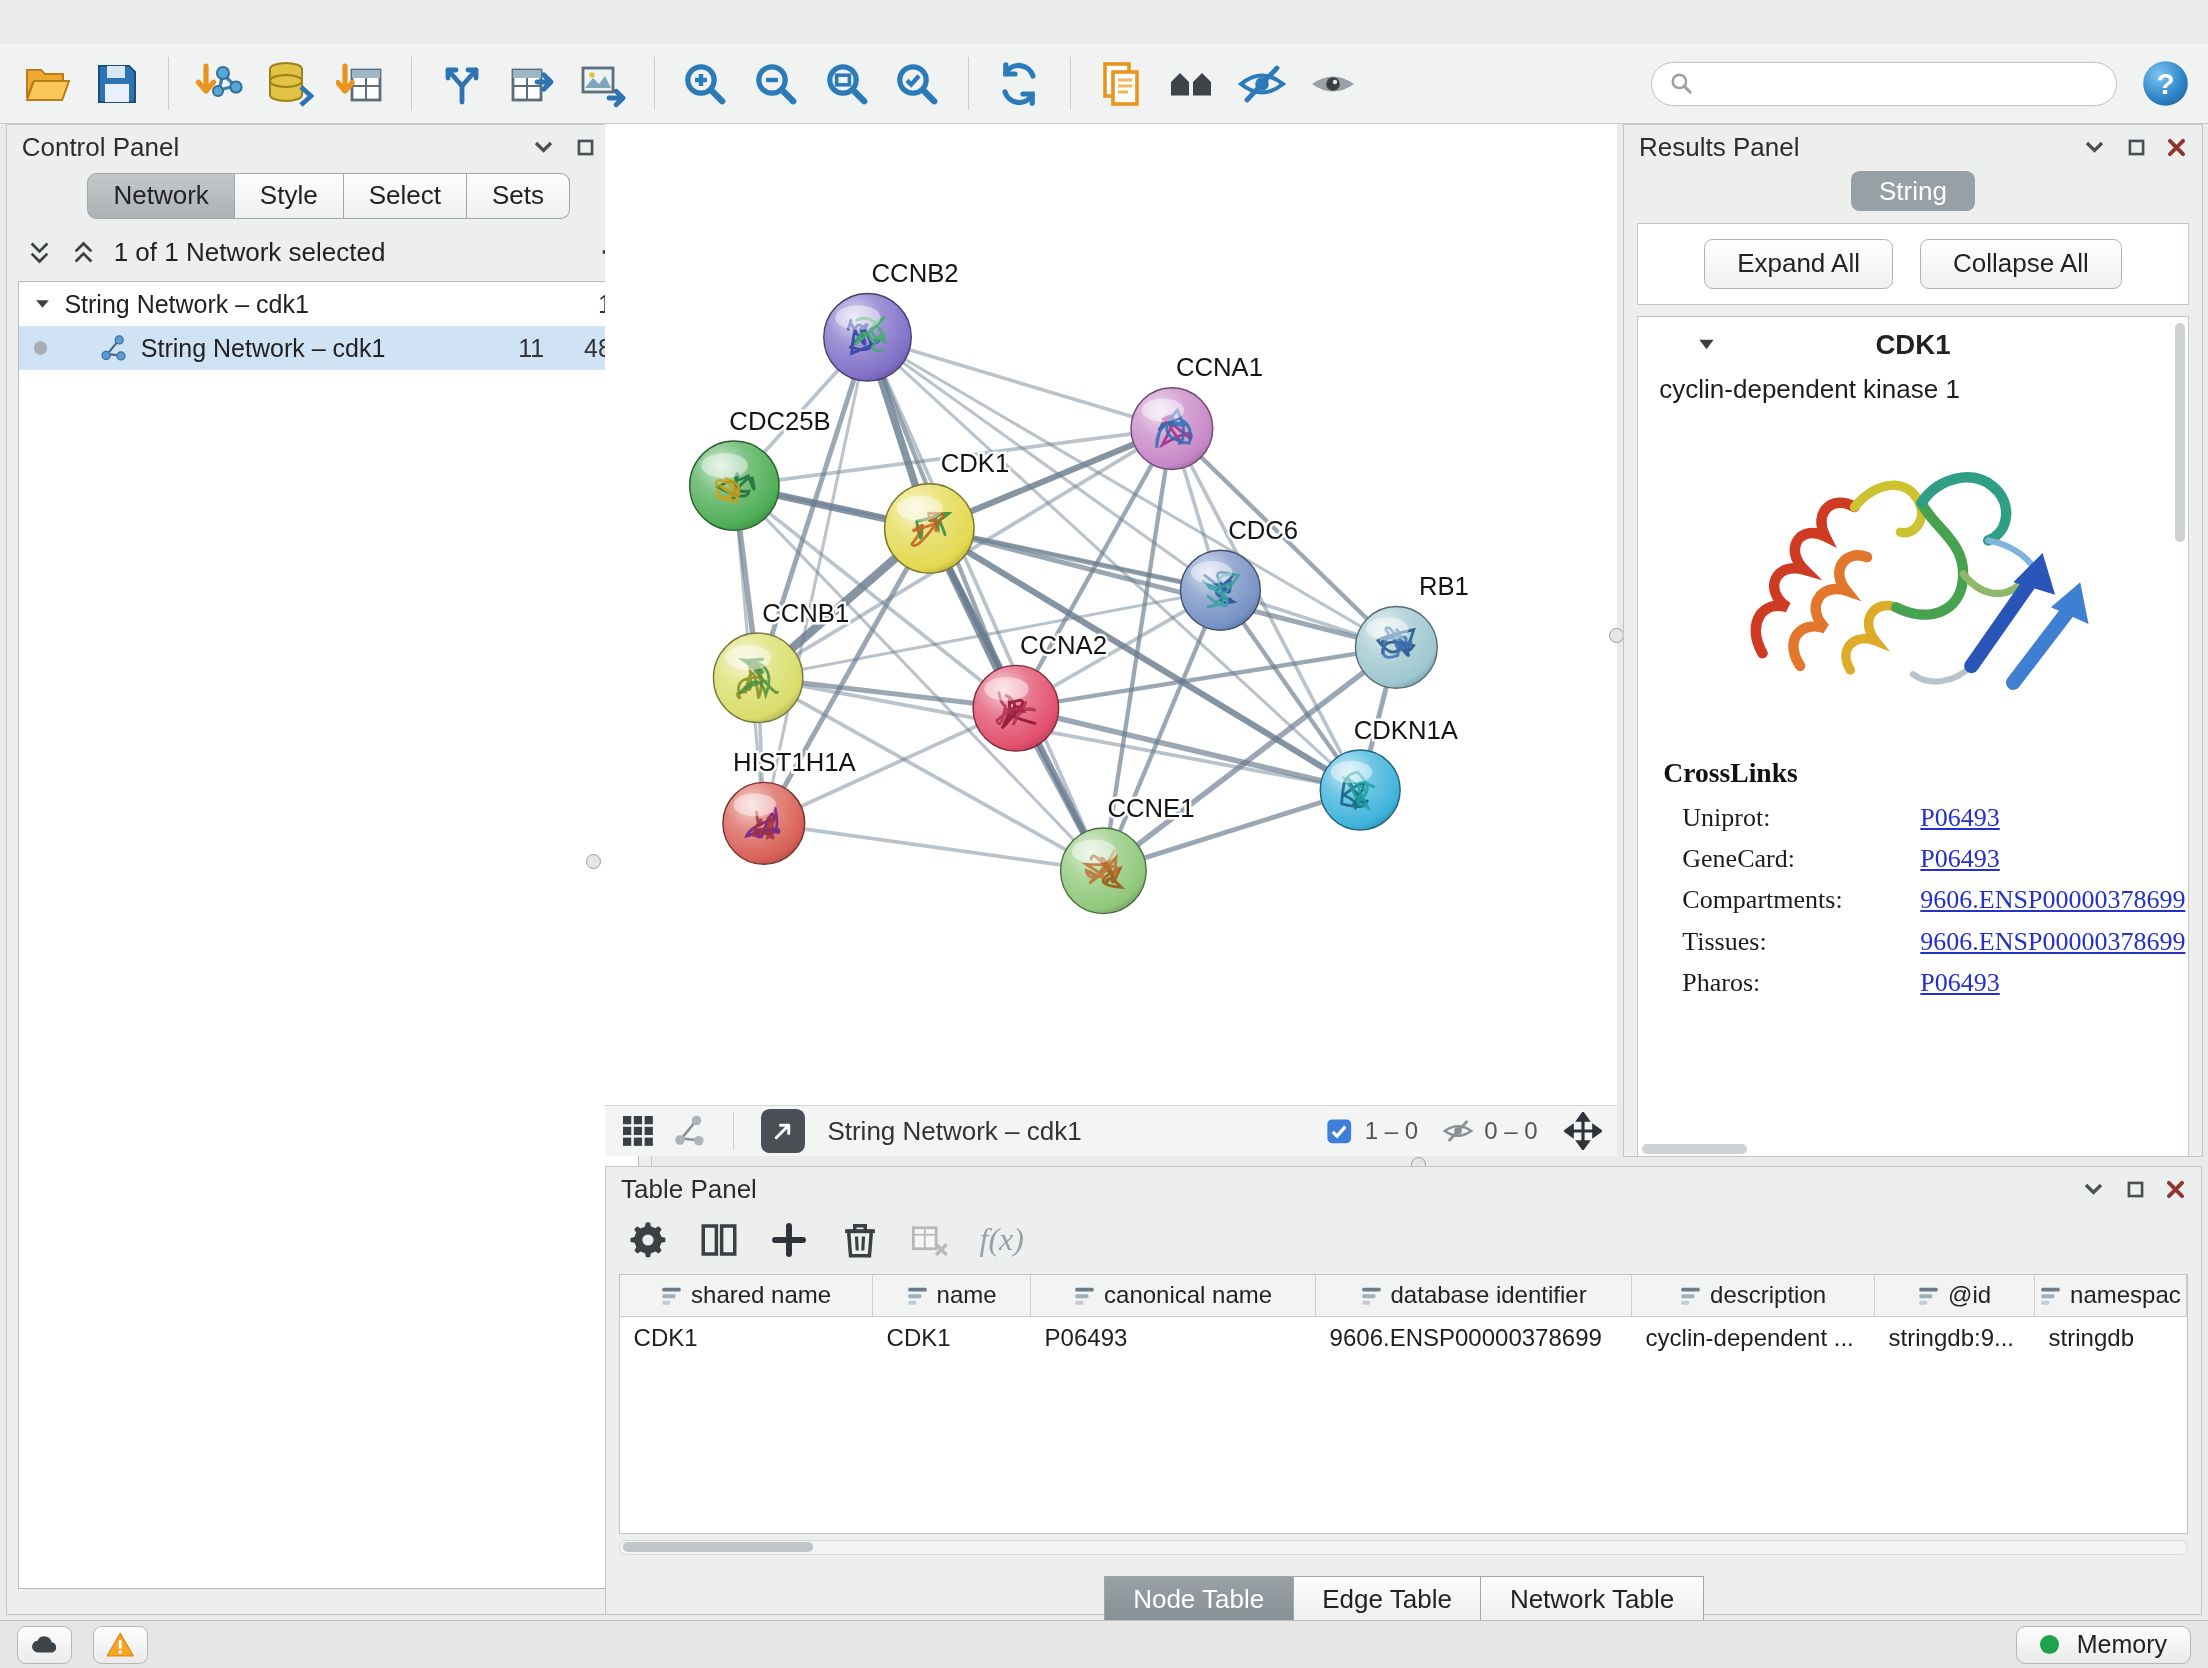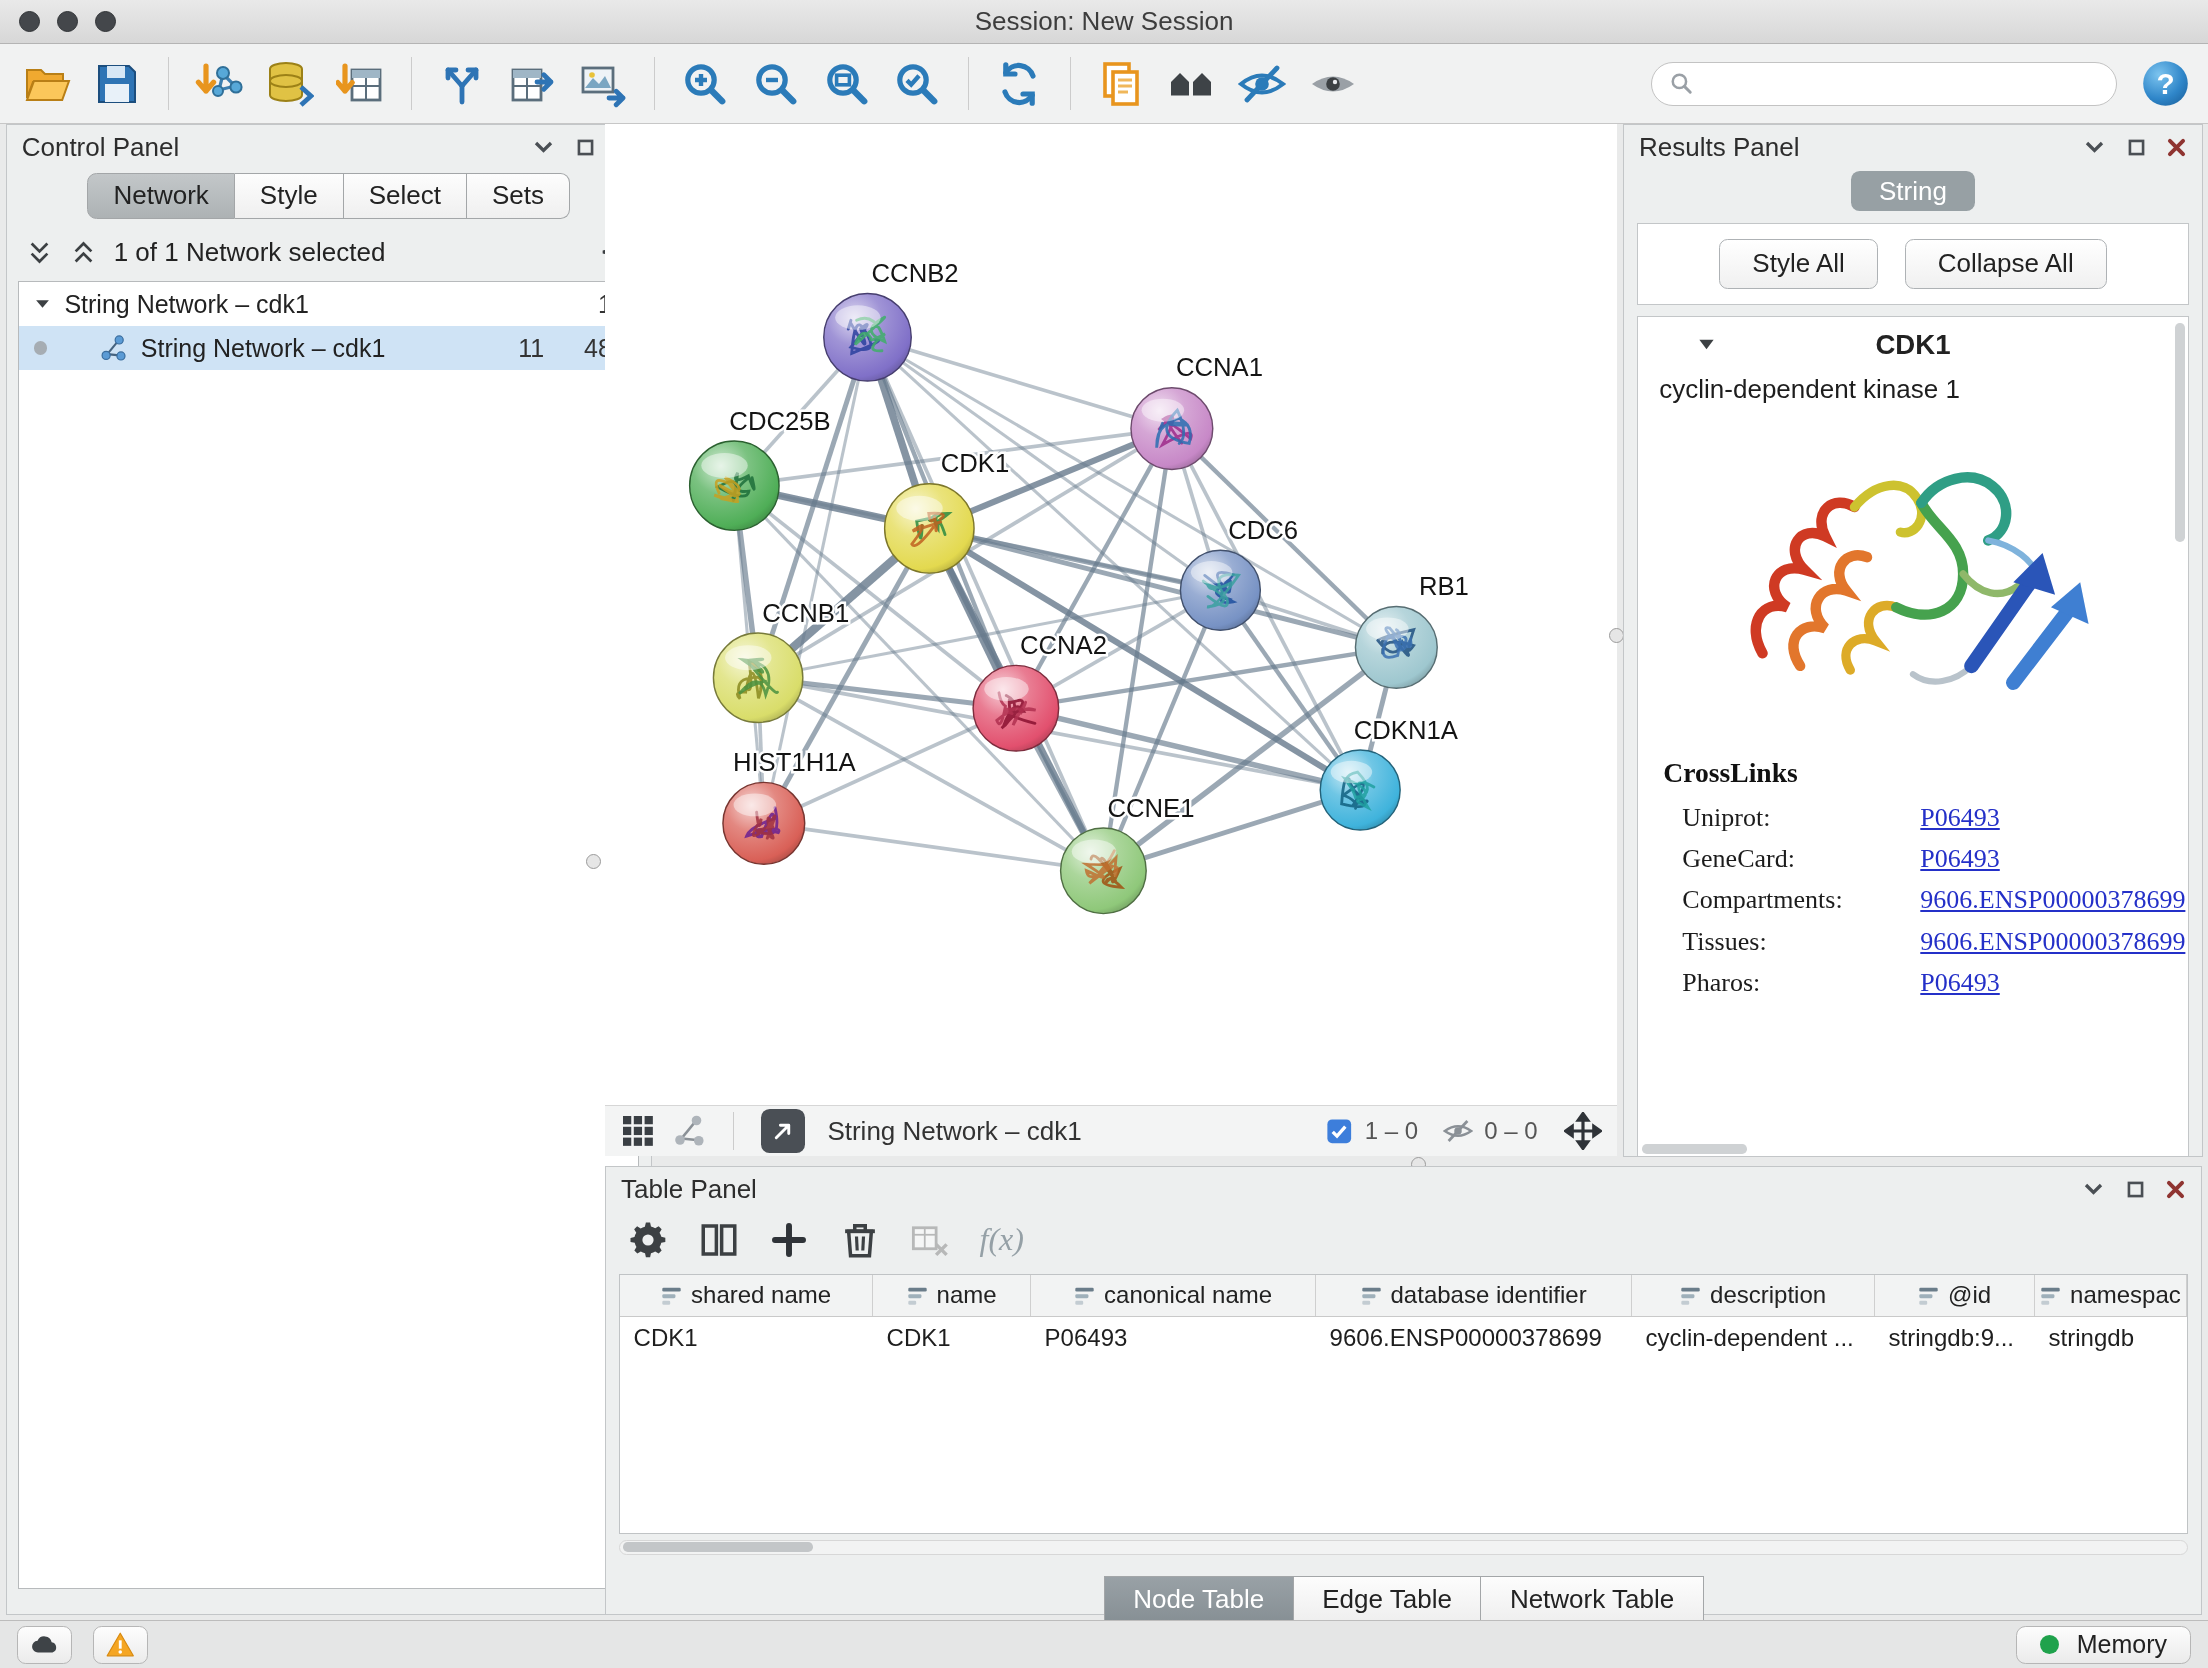--- a/index.html
+++ b/index.html
@@ -94,28 +94,20 @@
   .status-bar{position:absolute;left:0;right:0;bottom:0;height:48px;background:#e5e6e6;border-top:1px solid #bcbcbc;display:flex;align-items:center;padding:0 17px;gap:21px}
   .sb-btn{height:38px;min-width:55px;border:1px solid #b6b6b6;border-radius:8.6px;background:linear-gradient(#fdfdfd,#ebebeb);display:flex;align-items:center;justify-content:center}
   .memory-btn{margin-left:auto;display:flex;align-items:center;gap:18px;height:38px;padding:0 23px;border:1px solid #b6b6b6;border-radius:9.5px;background:linear-gradient(#fdfdfd,#ebebeb);font-size:25px}
   .memory-dot{width:19px;height:19px;border-radius:50%;background:#1fa24c}
 </style>
 </head>
 <body>
 
 <div class="app">
 
-  <div class="titlebar">
-    <div class="lights">
-      <div class="light"></div>
-      <div class="light"></div>
-      <div class="light"></div>
-    </div>
-    <div class="win-title">Session: New Session</div>
-  </div>
 
   <div class="toolbar">
     <div class="tbtn">
       <svg viewBox="0 0 24 24">
           <path d="M2 5h7l2 2h9v4H5L2 19z" fill="#f0a930" stroke="#b97f16" stroke-width="1"></path>
           <path d="M5.5 10.5H23l-3.4 9.5H2z" fill="#fbc75a" stroke="#b97f16" stroke-width="1"></path>
         </svg>
     </div>
     <div class="tbtn">
       <svg viewBox="0 0 24 24">
@@ -611,21 +603,21 @@
         <svg width="21" height="21" viewBox="0 0 16 16">
             <path d="M3 3l10 10M13 3L3 13" stroke="#8f3431" stroke-width="3" stroke-linecap="round"></path>
           </svg>
       </span>
     </div>
     <div class="rp-tabrow">
       <span class="rp-pill">String</span>
     </div>
     <div class="rp-box">
       <div class="rp-actions">
-        <button class="rp-btn">Style All</button>
+        <button class="rp-btn">Expand All</button>
         <button class="rp-btn">Collapse All</button>
       </div>
     </div>
     <div class="rp-box rp-main">
       <div class="rp-sect-head">
         <svg class="chev" width="19" height="17" viewBox="0 0 16 14">
             <path d="M2 3l6 8 6-8z" fill="#3c4043"></path>
           </svg>
         <span>CDK1</span>
       </div>

